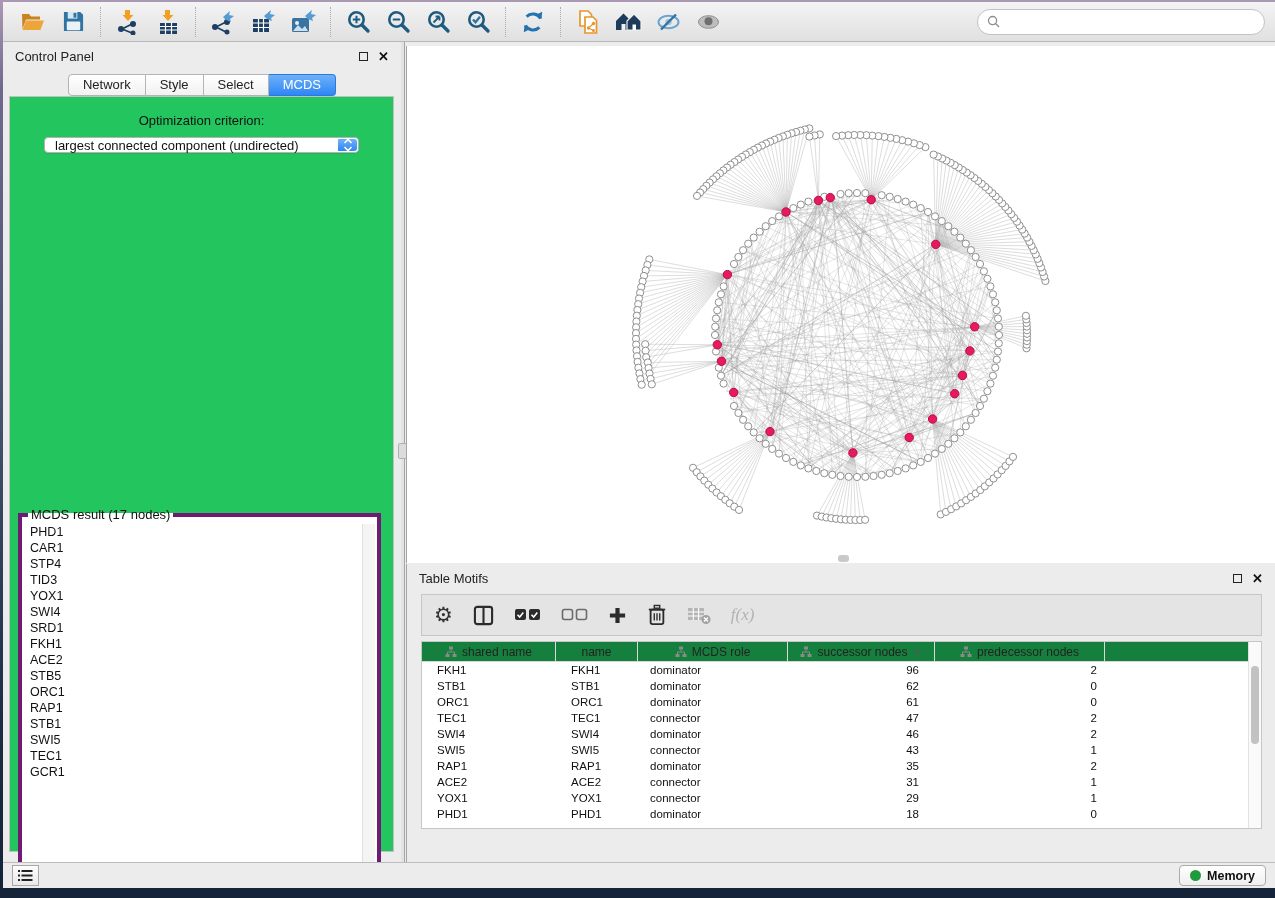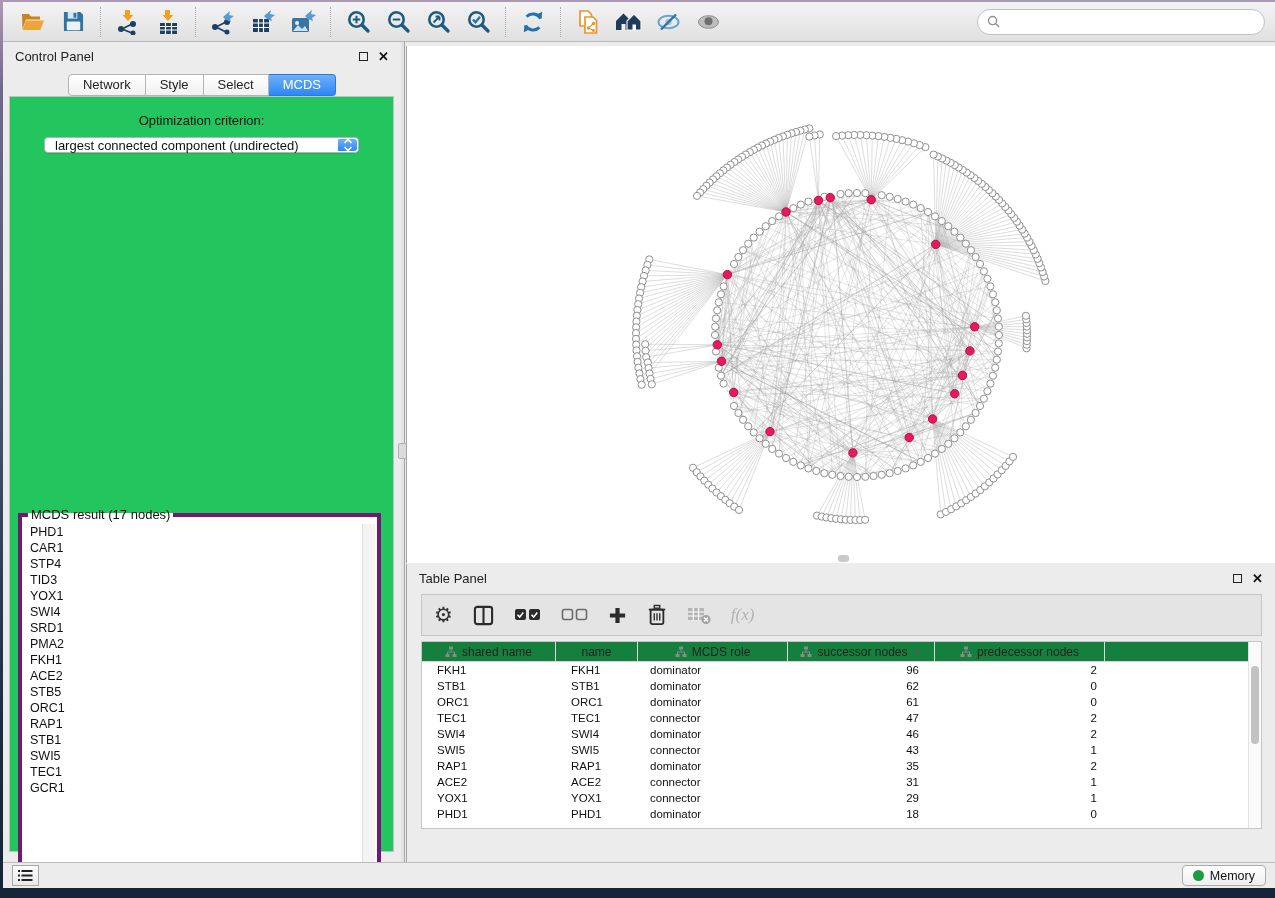--- a/index.html
+++ b/index.html
@@ -91,21 +91,21 @@
   .tbl-scroll { position:absolute; right:0; top:0; bottom:0; width:13px; background:#fafafa; border-left:1px solid #e2e2e2; }
   .tbl-thumb { position:absolute; left:2px; right:2px; top:24px; height:78px; background:#c2c2c2; border-radius:5px; }
   .tp-tabs { position:absolute; left:0; right:0; top:270px; display:flex; justify-content:center; }
 
   
   .statusbar { position:absolute; left:0; right:0; bottom:0; height:26px; background:#ececec; border-top:1px solid #bcbcbc;
     display:flex; align-items:center; padding:0 9px; }
   .list-btn { width:27px; height:21px; background:linear-gradient(#fdfdfd,#e9e9e9); border:1px solid #a8a8a8;
     display:flex; align-items:center; justify-content:center; }
   .mem-btn { margin-left:auto; height:21px; border:1px solid #ababab; border-radius:4px; background:linear-gradient(#ffffff,#efefef);
-    display:flex; align-items:center; gap:6px; padding:0 10px; font-size:12.5px; color:#111; }
+    display:flex; align-items:center; gap:6px; padding:0 10px; font-size:12.5px; color:#111;font-weight:bold; }
   .mem-dot { width:11px; height:11px; border-radius:50%; }
 </style>
 </head>
 <body>
 
 <div class="desktop">
 <div class="app">
 
   <div class="toolbar">
     <div class="tb-btn">
@@ -289,21 +289,20 @@
           <legend>MCDS result (17 nodes)</legend>
           <div class="result-list">
 
           <div class="result-item">PHD1</div>
                 <div class="result-item">CAR1</div>
                 <div class="result-item">STP4</div>
                 <div class="result-item">TID3</div>
                 <div class="result-item">YOX1</div>
                 <div class="result-item">SWI4</div>
                 <div class="result-item">SRD1</div>
-                <div class="result-item">PMA2</div>
                 <div class="result-item">FKH1</div>
                 <div class="result-item">ACE2</div>
                 <div class="result-item">STB5</div>
                 <div class="result-item">ORC1</div>
                 <div class="result-item">RAP1</div>
                 <div class="result-item">STB1</div>
                 <div class="result-item">SWI5</div>
                 <div class="result-item">TEC1</div>
                 <div class="result-item">GCR1</div>
               </div>
@@ -1141,21 +1140,21 @@
                 <circle cx="546.7" cy="325.7" r="4.2" fill="#e8195f" stroke="#b60d4a" stroke-width="1"></circle>
                 <circle cx="554.5" cy="307.5" r="4.2" fill="#e8195f" stroke="#b60d4a" stroke-width="1"></circle>
                 <circle cx="561.9" cy="282.9" r="4.2" fill="#e8195f" stroke="#b60d4a" stroke-width="1"></circle>
               </svg>
           <div class="net-hscroll"></div>
         </div>
       </div>
 
       <div class="table-panel">
         <div class="panel-head">
-          <span class="panel-title">Table Panel</span>
+          <span class="panel-title">Table Motifs</span>
           <span class="panel-head-icons">
             <span class="float-ic"></span>
             <span class="close-ic">✕</span>
           </span>
         </div>
         <div class="tp-toolbar">
           <span class="tp-ic gear">⚙</span>
           <span class="tp-ic">
             <svg width="21" height="21" viewBox="0 0 22 22">
                   <rect x="2" y="2" width="18" height="18" rx="2.5" fill="none" stroke="#2b2b2b" stroke-width="2.2"></rect>

